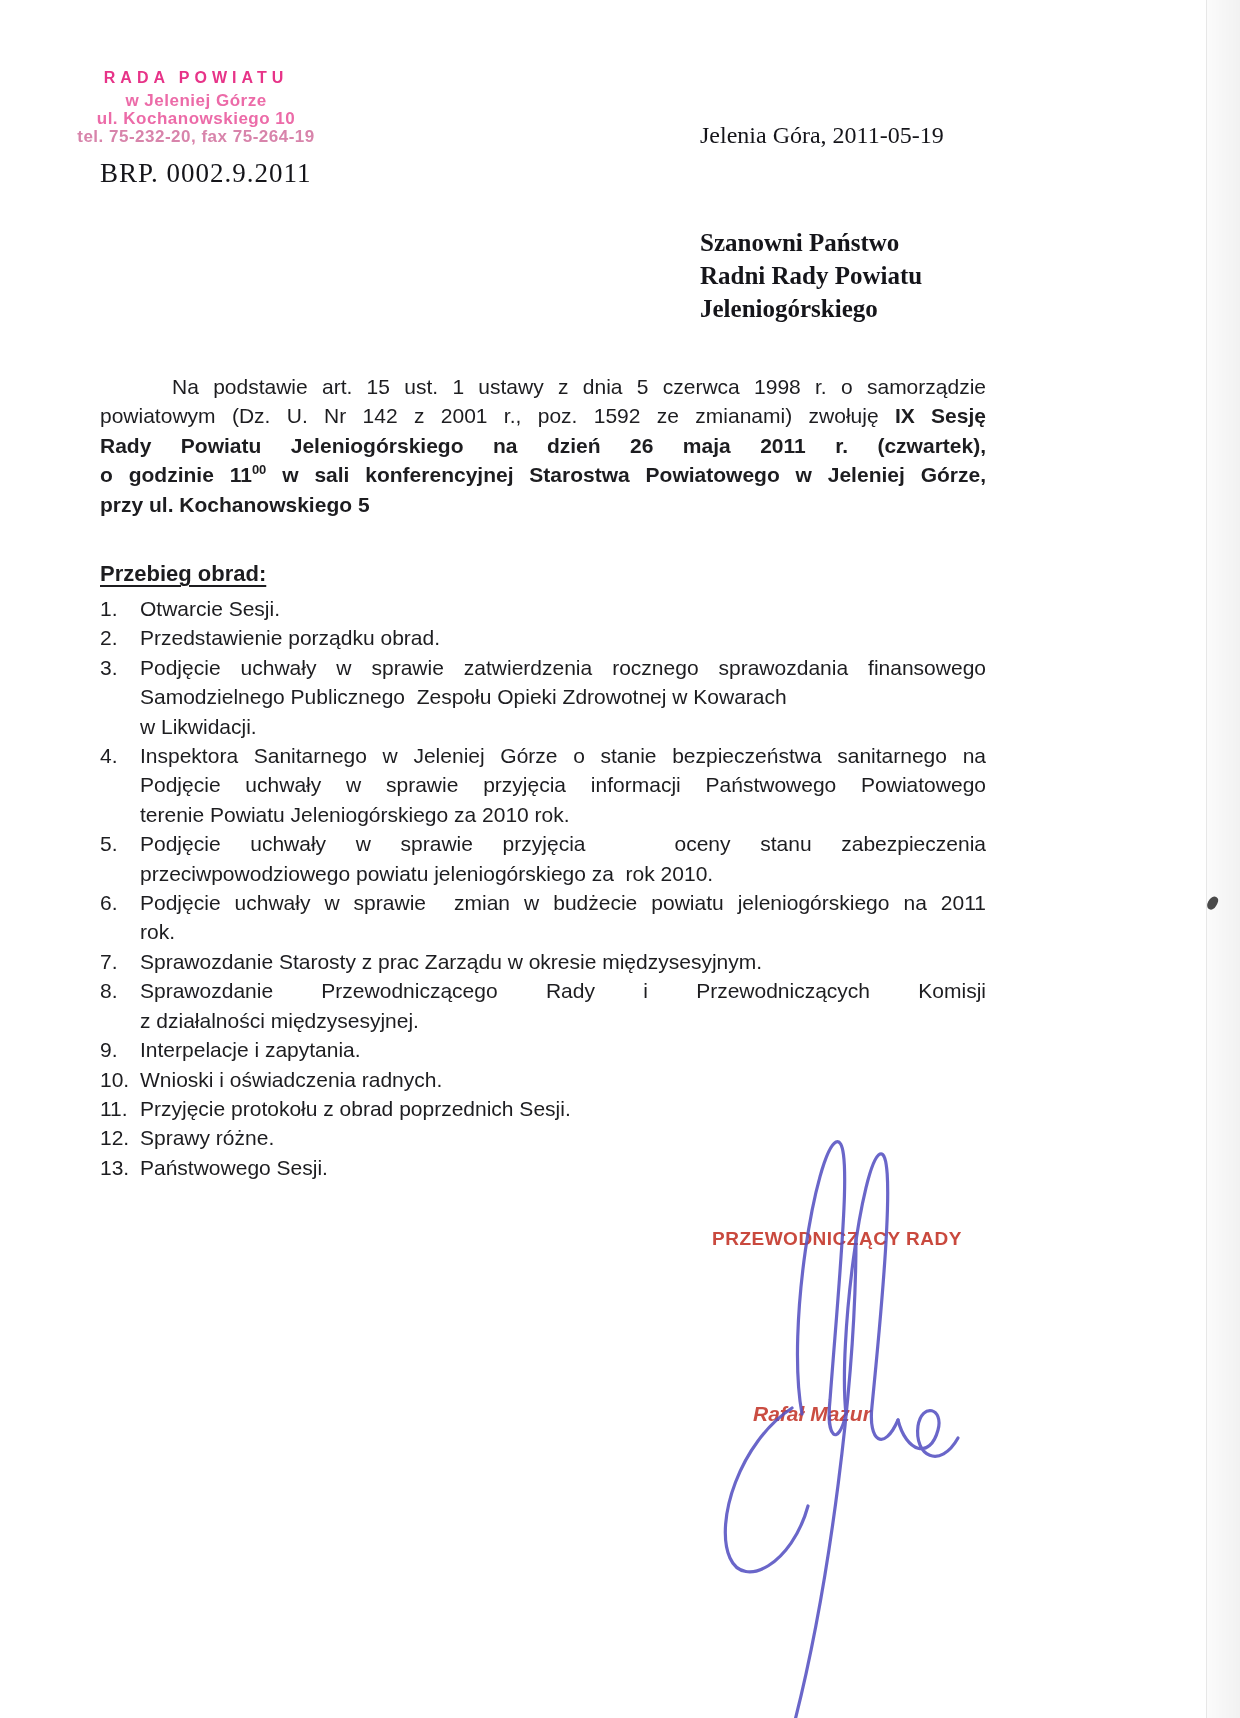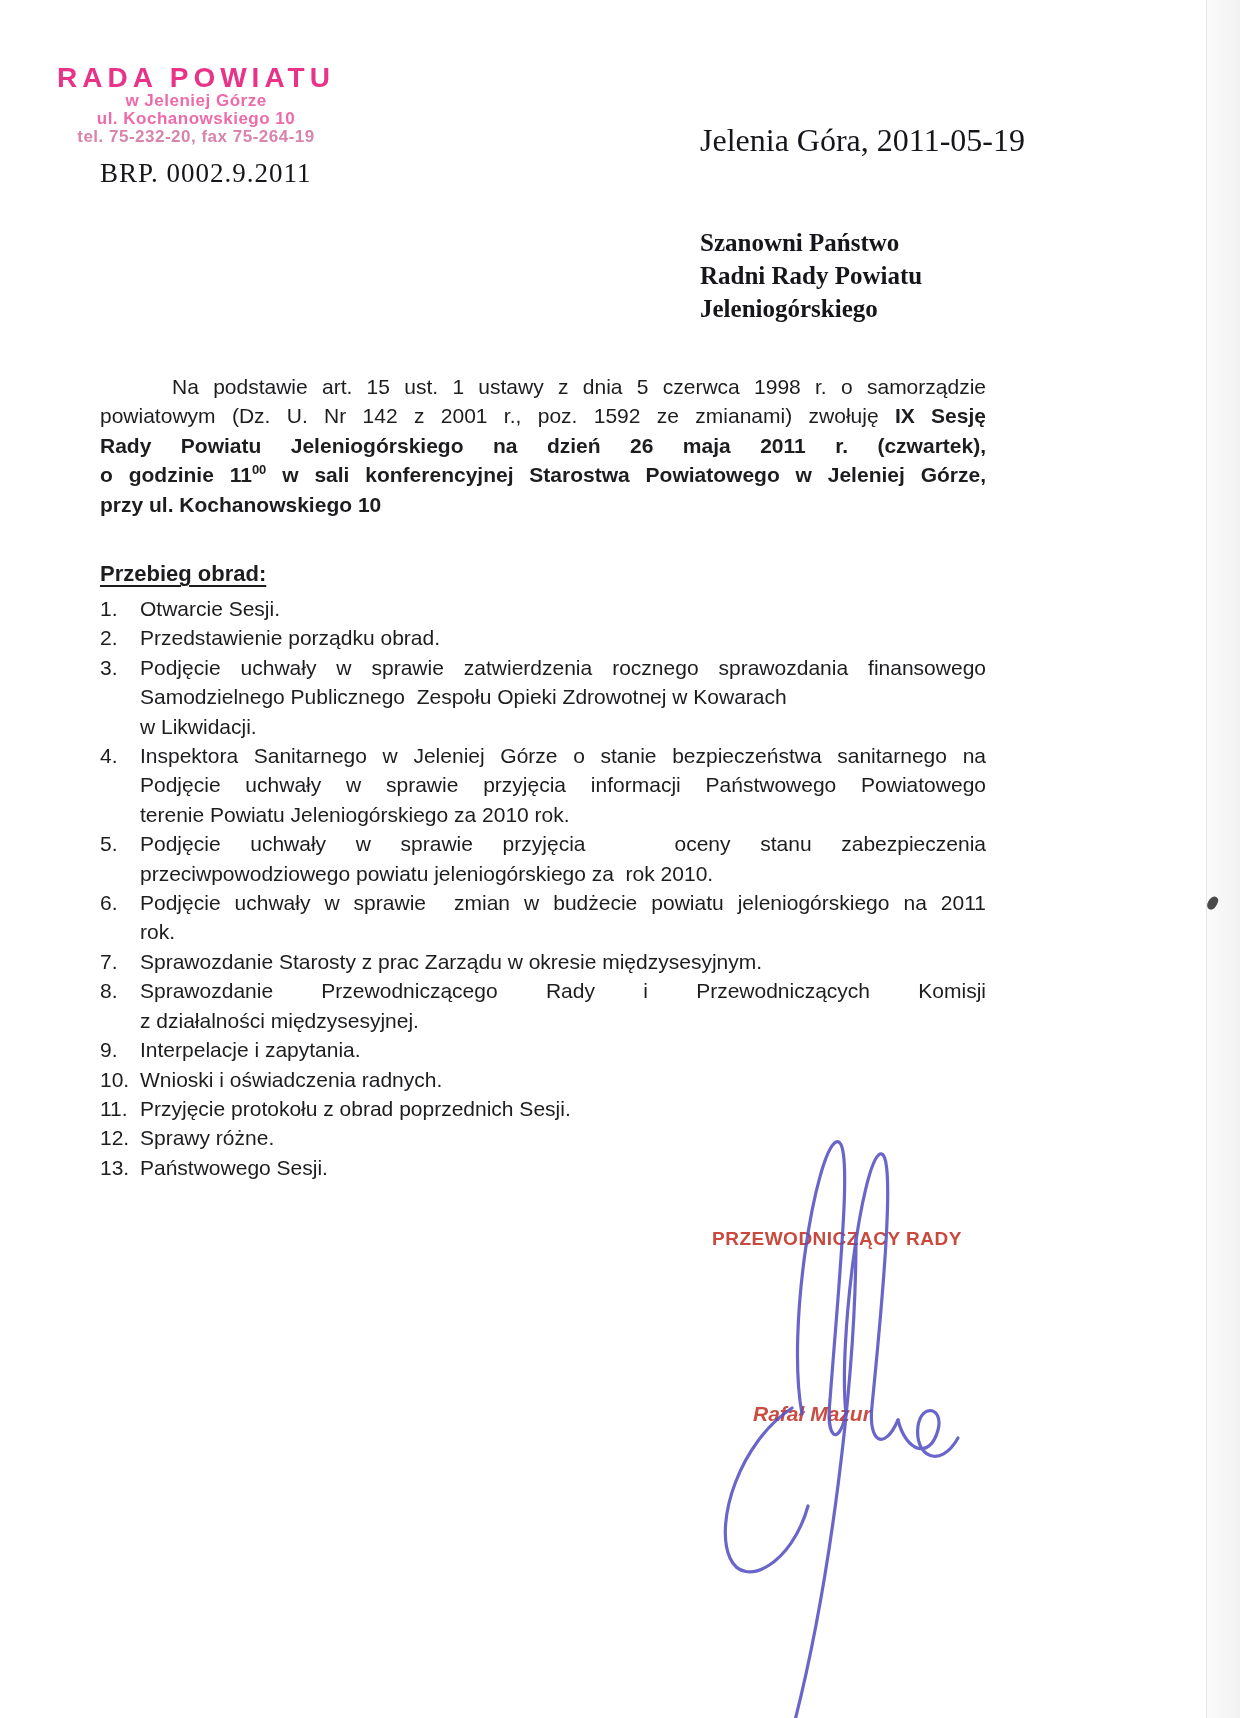--- a/index.html
+++ b/index.html
@@ -11,27 +11,27 @@
     --text-serif:#15151a;
   }
   html,body{margin:0;padding:0;background:#fff;}
   .page{
     position:relative;width:1240px;height:1718px;background:#ffffff;
     font-family:"Liberation Sans","DejaVu Sans",sans-serif;color:var(--text-dark);
     overflow:hidden;
   }
   
   .stamp{position:absolute;left:48px;top:64px;width:296px;text-align:center;}
-  .stamp-line1{font-size:28px;font-weight:bold;letter-spacing:5px;color:var(--stamp-pink);line-height:28px;}
+  .stamp-line1{font-size:16px;font-weight:bold;letter-spacing:5px;color:var(--stamp-pink);line-height:28px;}
   .stamp-line{font-size:17px;font-weight:bold;letter-spacing:0.5px;color:var(--stamp-pink-light);line-height:18px;}
   .stamp-line-tel{color:#d884ab;}
   .brp{position:absolute;left:100px;top:148px;font-family:"Liberation Serif","DejaVu Serif",serif;
        font-size:27px;letter-spacing:1px;color:var(--text-serif);margin-top:10px;}
   .dateline{position:absolute;left:700px;top:122px;font-family:"Liberation Serif","DejaVu Serif",serif;
-       font-size:32px;color:var(--text-serif);}
+       font-size:24px;color:var(--text-serif);}
   .addressee{position:absolute;left:700px;top:226px;font-family:"Liberation Serif","DejaVu Serif",serif;
        font-size:25px;font-weight:bold;line-height:33px;color:var(--text-serif);}
   
   .intro{position:absolute;left:100px;top:372px;width:886px;font-size:21px;line-height:29.4px;}
   .tline{white-space:pre-wrap;text-align:left;}
   .tline.stretch{text-align:justify;text-align-last:justify;}
   .tline.indent{padding-left:72px;}
   .tline sup{font-size:13px;line-height:0;}
   
   .agenda-heading{position:absolute;left:100px;top:561px;font-size:22px;font-weight:bold;
@@ -74,21 +74,21 @@
     <div>Szanowni Państwo</div>
     <div>Radni Rady Powiatu</div>
     <div>Jeleniogórskiego</div>
   </div>
 
   <div class="intro">
       <div class="tline stretch indent"><span>Na podstawie art. 15 ust. 1 ustawy z dnia 5 czerwca 1998 r. o samorządzie</span></div>
       <div class="tline stretch"><span>powiatowym (Dz. U. Nr 142 z 2001 r., poz. 1592 ze zmianami) zwołuję </span><span style="font-weight: bold;">IX Sesję</span></div>
       <div class="tline stretch"><span style="font-weight: bold;">Rady Powiatu Jeleniogórskiego na dzień 26 maja 2011 r. (czwartek),</span></div>
       <div class="tline stretch"><span style="font-weight: bold;">o godzinie 11</span><sup style="font-weight: bold; margin-top: 28px;">00</sup><span style="font-weight: bold;"> w sali konferencyjnej Starostwa Powiatowego w Jeleniej Górze,</span></div>
-      <div class="tline"><span style="font-weight: bold;">przy ul. Kochanowskiego 10</span></div>
+      <div class="tline"><span style="font-weight: bold;">przy ul. Kochanowskiego 5</span></div>
     </div>
 
   <div class="agenda-heading">Przebieg obrad:</div>
 
   <div class="agenda">
       <div class="agenda-item">
         <div class="agenda-num">1.</div>
         <div class="agenda-text">
           <div class="tline"><span>Otwarcie Sesji.</span></div>
         </div>

